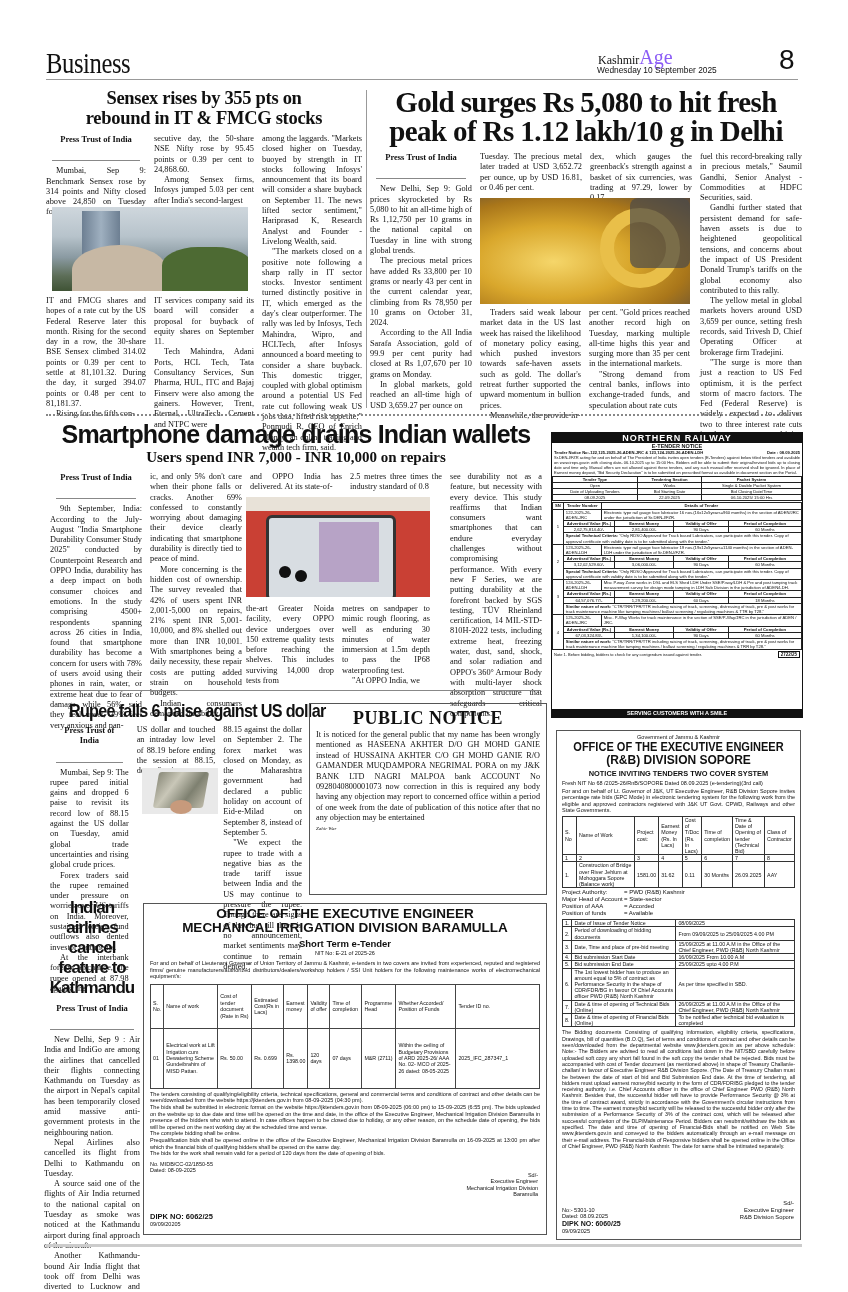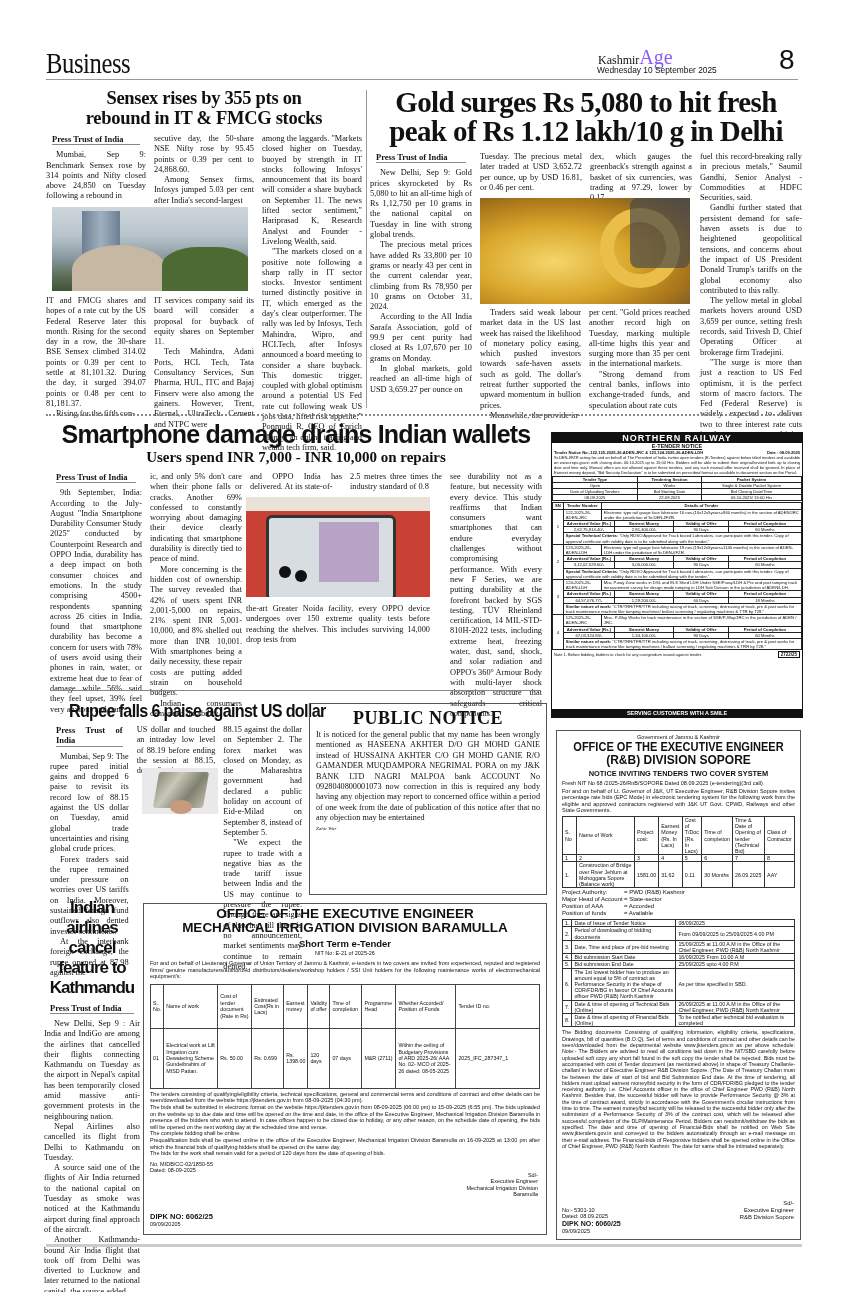--- a/index.html
+++ b/index.html
@@ -4,21 +4,21 @@
 <style>
 *{box-sizing:border-box;margin:0;padding:0}
 html,body{width:848px;height:1292px;background:#fff;overflow:hidden}
 body{position:relative;font-family:"DejaVu Serif",serif;color:#111}
 .abs{position:absolute}
 .serif{font-family:"Liberation Serif","DejaVu Serif",serif}
 .sans{font-family:"Liberation Sans","DejaVu Sans",sans-serif}
 .body-text{font-family:"Liberation Serif","DejaVu Serif",serif;font-size:8.3px;line-height:10.3px;text-align:justify;hyphens:auto}
 .body-text p{text-indent:10px}
 .body-text p.noind{text-indent:0}
-.byline{font-family:"Liberation Serif",serif;font-weight:bold;font-size:8.5px;padding-bottom:0;border-bottom:1px solid #888;margin:0 6px 5px 6px}
+.byline{font-family:"Liberation Serif",serif;font-weight:bold;font-size:8.5px;text-align:center;padding-bottom:16px;border-bottom:1px solid #888;margin:0 6px 5px 6px}
 .cols{display:flex;gap:8px}
 .col{flex:1;min-width:0}
 .hr-dotted{border-top:2px dotted #888}
 .photo{overflow:hidden}
 table{border-collapse:collapse}
 .rly td,.rly th{border:0.6px solid #222;font-family:"Liberation Sans",sans-serif;font-size:4.2px;line-height:5.2px;padding:0 2px;text-align:center;font-weight:normal}
 .rly th{font-weight:bold}
 .rly td.l{text-align:left}
 .rb td{border:0.6px solid #333;font-family:"Liberation Sans",sans-serif;font-size:5.3px;line-height:6.2px;padding:0 2px;vertical-align:middle}
 .mi td{border:0.6px solid #444;font-family:"Liberation Sans",sans-serif;font-size:5.3px;line-height:6.4px;padding:1px 2px;vertical-align:middle}
@@ -144,20 +144,24 @@
     <div class="abs" style="left:0;top:0;width:184px;height:14px;background:#e8e2d8;"></div>
     <div class="abs" style="left:20px;top:18px;width:130px;height:86px;background:#d8dde2;border-radius:6px;border:3px solid #333;">
       <div class="abs" style="left:50px;top:4px;width:60px;height:60px;background:#b7a3c6;"></div>
       <div class="abs" style="left:10px;top:48px;width:12px;height:12px;border-radius:50%;background:#111;"></div>
       <div class="abs" style="left:26px;top:52px;width:12px;height:12px;border-radius:50%;background:#111;"></div>
     </div>
   </div>
   <div class="abs cols" style="left:196px;top:183px;width:184px;">
     <div class="col body-text">
       <p class="noind">the-art Greater Noida facility, every OPPO device undergoes over 150 extreme quality tests before reaching the shelves. This includes surviving 14,000 drop tests from</p>
+    </div>
+    <div class="col body-text">
+      <p class="noind">metres on sandpaper to mimic rough flooring, as well as enduring 30 minutes of water immersion at 1.5m depth to pass the IP68 waterproofing test.</p>
+      <p>"At OPPO India, we</p>
     </div>
   </div>
 </div>
 <div class="abs" style="left:50px;top:690px;width:490px;height:1px;background:#888;"></div>
 
 <div class="abs" style="left:551px;top:432px;width:252px;height:286px;border:1.5px solid #111;background:#fff;">
   <div class="sans" style="background:#111;color:#fff;text-align:center;font-weight:bold;font-size:9px;line-height:10px;letter-spacing:1px;">NORTHERN RAILWAY</div>
   <div class="sans" style="text-align:center;font-weight:bold;font-size:5.5px;line-height:6.5px;text-decoration:underline;">E-TENDER NOTICE</div>
   <div style="display:flex;justify-content:space-between;padding:0 2px;" class="sans">
     <span style="font-size:4.1px;font-weight:bold;">Tender Notice No:-122,125-2025-26-ADEN-JRC &amp; 123,124-2025-26-ADEN-LDH</span>

